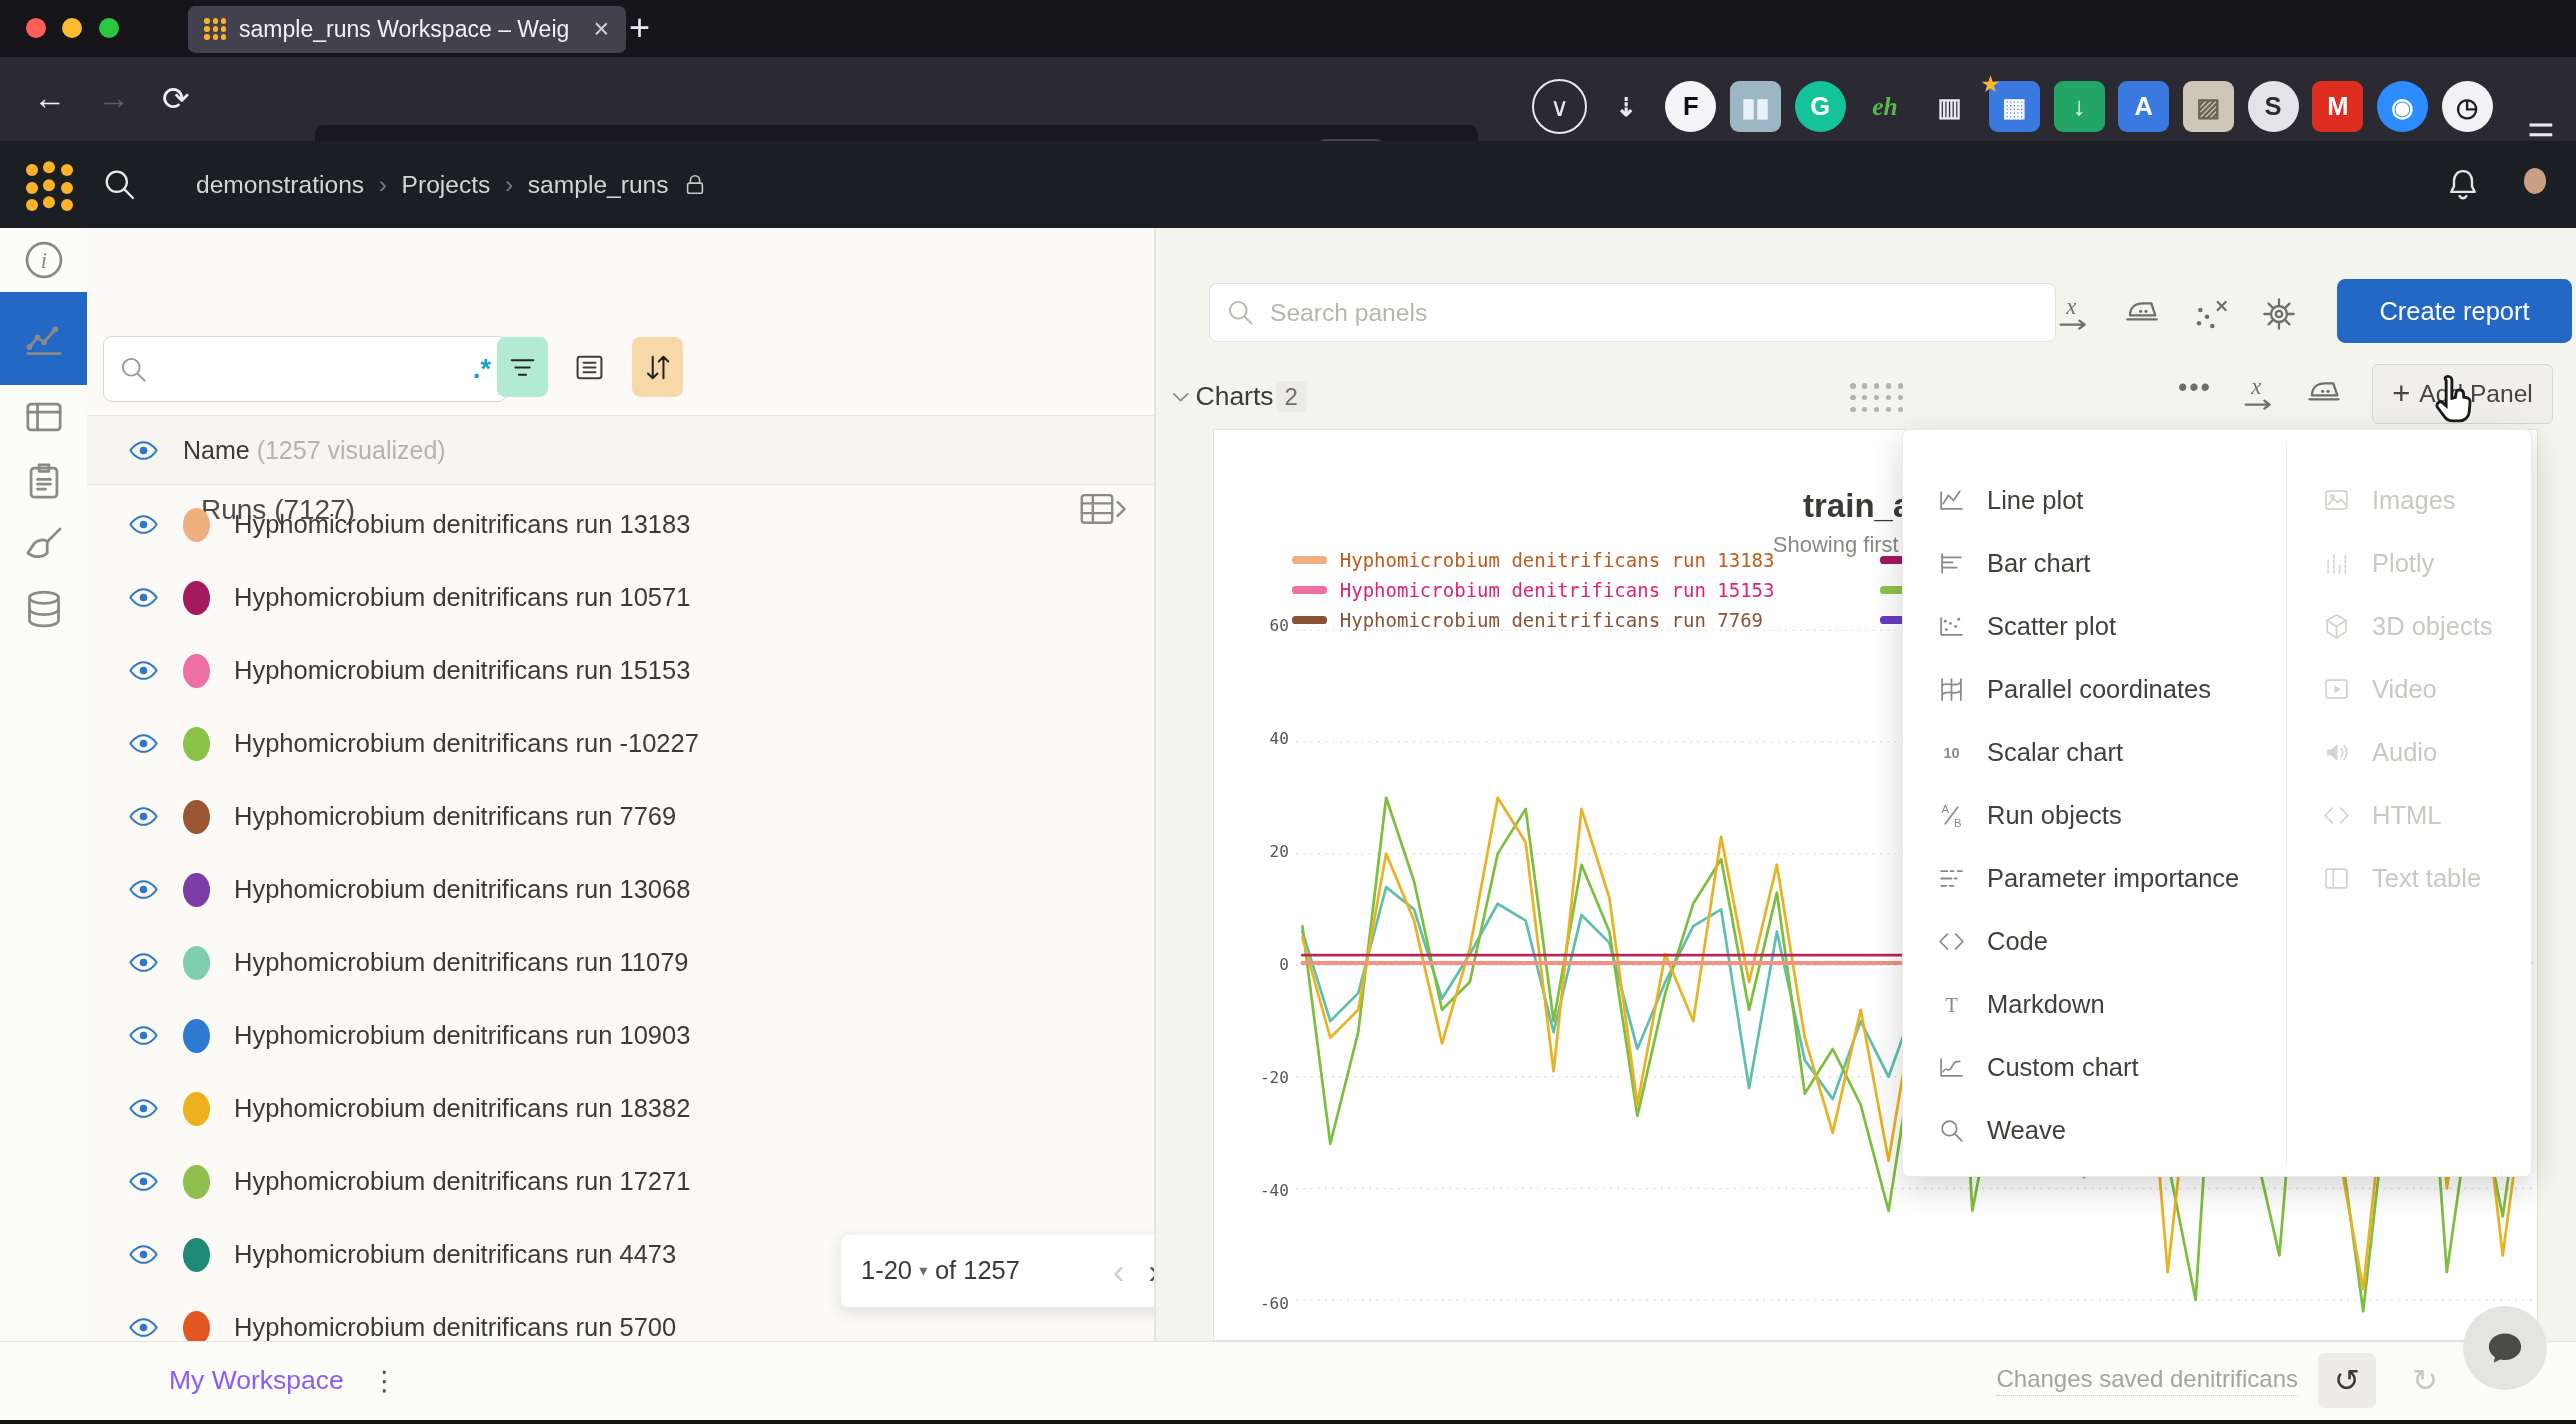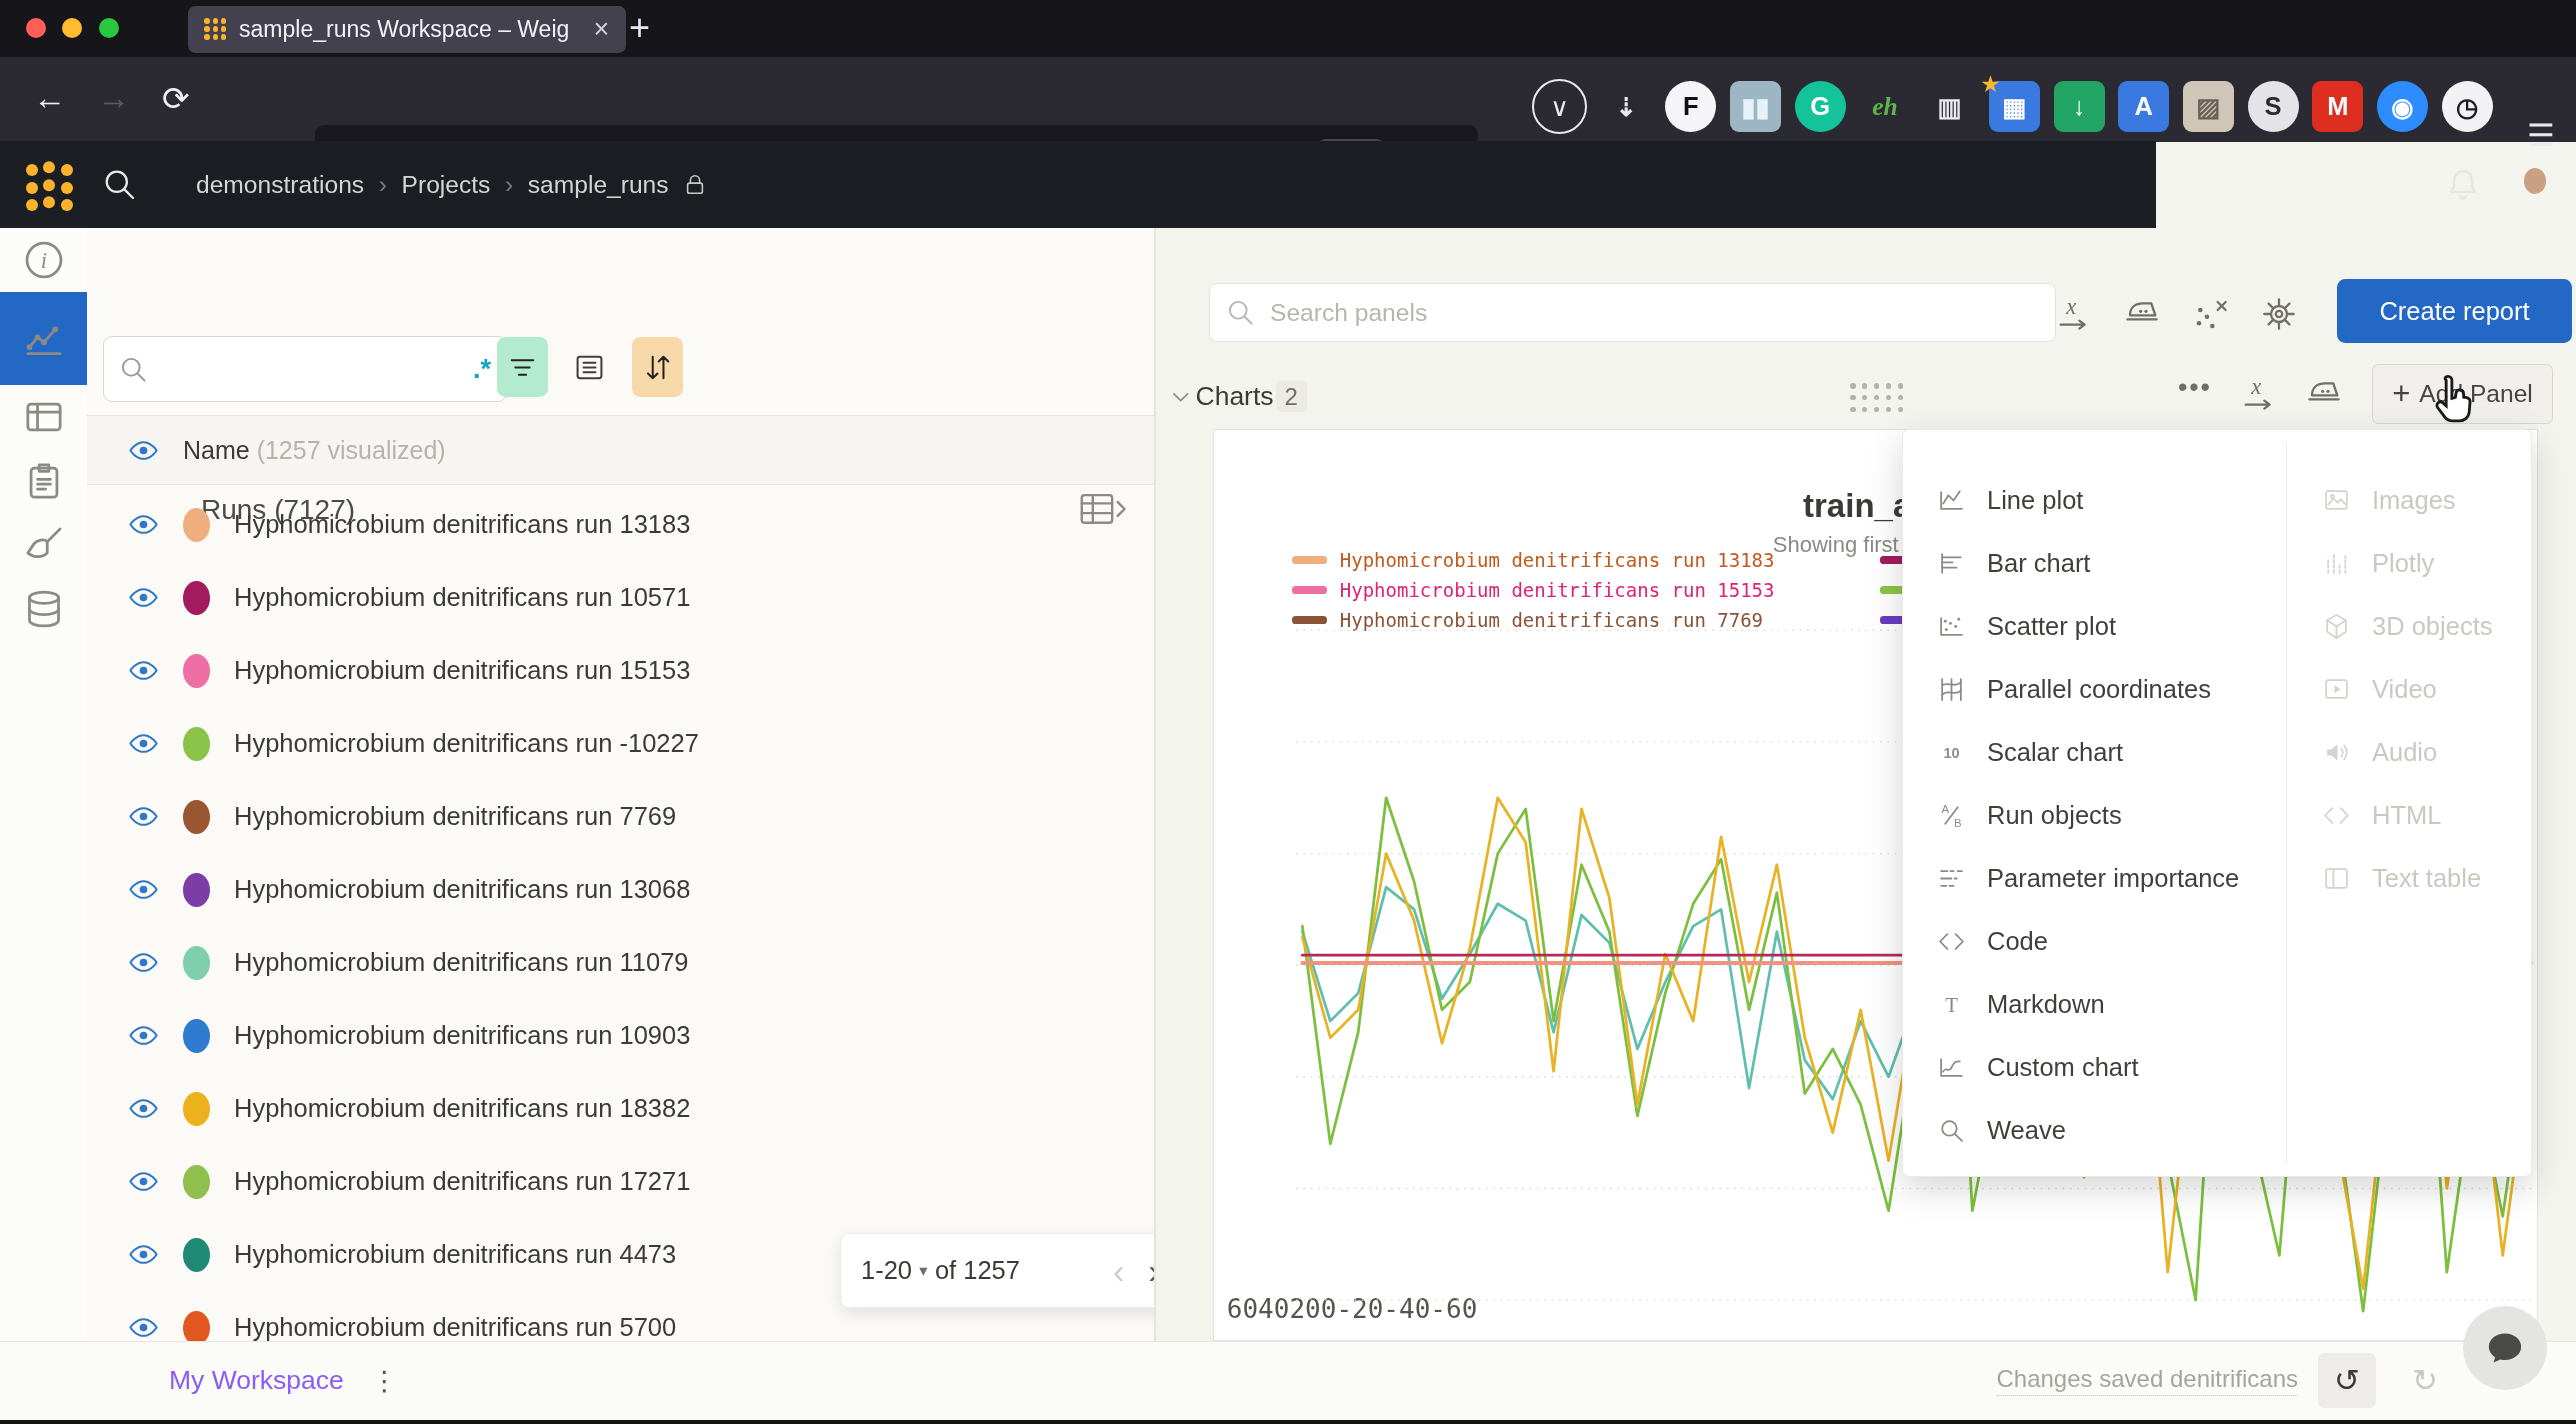--- a/index.html
+++ b/index.html
@@ -26,21 +26,21 @@
           color:#b4b3bc;font-size:24px;gap:16.4px;padding:0 18px;}
   .urlhost{color:#f5f5f8;}
   .zoombadge{background:#45444f;color:#eceaf0;border-radius:6.4px;font-size:21px;padding:5.5px 11px;}
   .ext{width:51px;height:51px;border-radius:9px;display:flex;align-items:center;justify-content:center;
        font-size:25.5px;font-weight:bold;position:relative;}
   .ext.round{border-radius:50%;}
   .ext.outline{border:2.3px solid #e9e9ef;border-radius:50%;font-weight:normal}
   .ext.italic{font-style:italic;font-family:"Liberation Serif",serif;}
   .ext.star::after{content:"★";position:absolute;top:-9px;left:-7.3px;color:#f7b733;font-size:20px;}
   
-  .wnav{left:0;top:141px;width:2156px;height:87px;background:#1b1e23;color:#d5d5d3;}
+  .wnav{left:0;top:141px;width:2576px;height:87px;background:#1b1e23;color:#d5d5d3;}
   .wdots{display:grid;grid-template-columns:repeat(3,12px);grid-gap:5.5px;}
   .wdots i{width:12px;height:12px;border-radius:50%;background:#fcb32c;display:block}
   .wdots i:nth-child(3n+2){transform:translateY(-2.7px);}
   .favdots{display:grid;grid-template-columns:repeat(3,5.5px);grid-gap:2.7px;}
   .favdots i{width:5.5px;height:5.5px;border-radius:50%;background:#fcb32c;display:block}
   .crumb{font-size:24.6px;color:#d5d5d3;}
   .crumbsep{color:#7b7b80;padding:0 14.6px;font-size:24.6px}
   .avatar{width:57px;height:57px;border-radius:50%;background:linear-gradient(160deg,#53282a 0%,#6b3a38 52%,#efe9df 78%);overflow:hidden;position:relative}
   .avatar::after{content:"";position:absolute;left:17.3px;top:12.8px;width:22px;height:25.5px;border-radius:50%;background:#c9a084;}
   
@@ -73,22 +73,22 @@
   .dotsgrid{display:grid;grid-template-columns:repeat(5,5.5px);grid-gap:6.4px;}
   .dotsgrid i{width:5.5px;height:5.5px;border-radius:50%;background:#b3b2ab;}
   .addbtn{left:2372px;top:364px;width:179px;height:58px;background:#f0efeb;border:1.8px solid #d7d6d0;border-radius:6.4px;
           display:flex;align-items:center;justify-content:center;gap:9px;font-size:24.6px;color:#45443f;}
   
   .chartcard{left:1213px;top:429px;width:1323px;height:910px;background:#fff;border:1.8px solid #e2e1db;overflow:hidden;z-index:1;}
   .ctitle{left:0;top:57px;width:1323px;text-align:center;font-size:33px;font-weight:bold;color:#3b3a36;}
   .csub{left:0;top:102px;width:1323px;text-align:center;font-size:22px;color:#8a8983;}
   .legrow{display:flex;align-items:center;height:30px;gap:12.8px;font-family:"DejaVu Sans Mono",monospace;font-size:19px;white-space:nowrap;}
   .legswatch{width:35px;height:7.3px;border-radius:3.6px;flex:0 0 auto}
-  .yticks{left:12.8px;top:197px;width:62px;height:697px;display:flex;flex-direction:row;justify-content:space-between;
-          align-items:flex-end;font-family:"DejaVu Sans Mono",monospace;font-size:26px;color:#55544e;}
+  .yticks{left:12.8px;top:186px;width:62px;height:697px;display:flex;flex-direction:column;justify-content:space-between;
+          align-items:flex-end;font-family:"DejaVu Sans Mono",monospace;font-size:16px;color:#55544e;}
   
   .menu{left:1902px;top:429px;width:628px;height:746px;background:#fff;border:0.9px solid #eceae4;border-radius:7.3px;
         box-shadow:0 11px 35px rgba(0,0,0,.17);z-index:50;}
   .menucol{position:absolute;top:39px;}
   .menuitem{display:flex;align-items:center;height:63px;padding-left:35px;gap:22px;font-size:25.5px;color:#403f3a;}
   .menuitem .icon{width:27px;height:27px;color:#8b8a84}
   .mright .menuitem{color:#c9c8c1;}
   .mright .menuitem .icon{color:#d4d3cc;}
   .mdivider{position:absolute;left:383px;top:12.8px;height:721px;width:0;border-left:1.8px solid #eceae6;}
   

